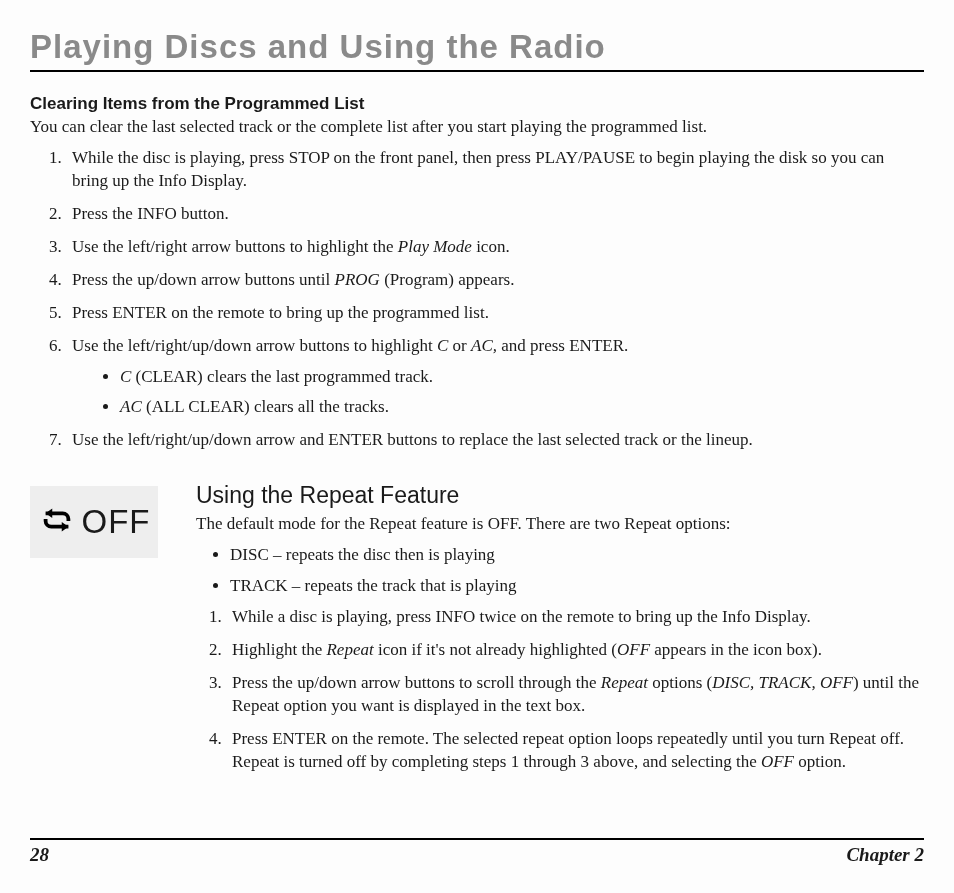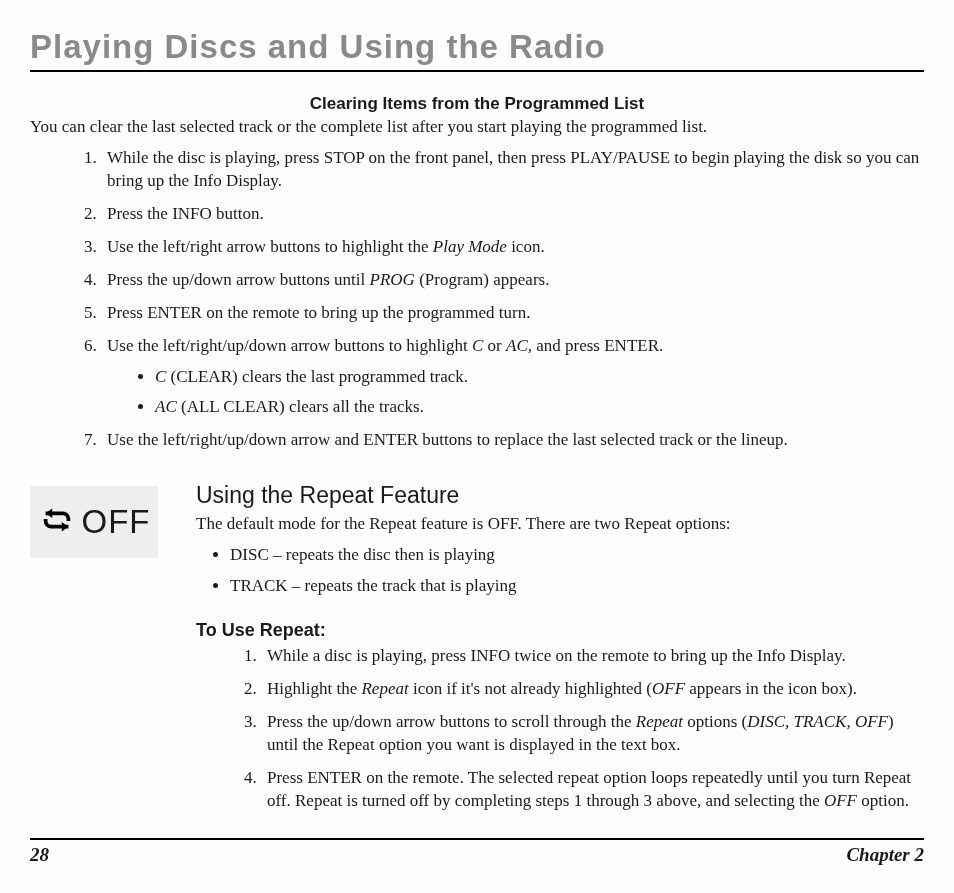--- a/index.html
+++ b/index.html
@@ -26,37 +26,35 @@
   .rule {
     border: none;
     border-top: 2px solid #000;
     margin: 0 0 22px 0;
   }
   .section-bold {
     font-family: "Segoe UI", "Arial Narrow", Arial, sans-serif;
     font-weight: 700;
     font-size: 17px;
     margin: 0 0 2px 0;
-    text-align: center;
   }
   .body {
     font-size: 17px;
     line-height: 1.35;
     margin: 0 0 8px 0;
   }
   ol.main {
     margin: 6px 0 20px 0;
     padding-left: 36px;
     font-size: 17px;
     line-height: 1.35;
   }
   ol.main > li {
     margin-bottom: 10px;
     padding-left: 6px;
-    margin-left: 35px;
   }
   ul.sub {
     list-style-type: disc;
     margin: 8px 0 8px 0;
     padding-left: 48px;
   }
   ul.sub > li {
     margin-bottom: 8px;
   }
   .em { font-style: italic; }
@@ -134,21 +132,21 @@
 
   <ol class="main">
     <li>While the disc is playing, press STOP on the front panel, then press PLAY/PAUSE to begin playing the disk so you can bring up the Info Display.</li>
     <li>Press the INFO button.</li>
     <li>
       <span>Use the left/right arrow buttons to highlight the </span><span class="em">Play Mode</span><span> icon.</span>
     </li>
     <li>
       <span>Press the up/down arrow buttons until </span><span class="em">PROG</span><span> (Program) appears.</span>
     </li>
-    <li>Press ENTER on the remote to bring up the programmed turn.</li>
+    <li>Press ENTER on the remote to bring up the programmed list.</li>
     <li>
       <span>Use the left/right/up/down arrow buttons to highlight </span><span class="em">C</span><span> or </span><span class="em">AC,</span><span> and press ENTER.</span>
       <ul class="sub">
         <li><span class="em">C</span><span> (CLEAR) clears the last programmed track.</span></li>
         <li><span class="em">AC</span><span> (ALL CLEAR) clears all the tracks.</span></li>
       </ul>
     </li>
     <li>Use the left/right/up/down arrow and ENTER buttons to replace the last selected track or the lineup.</li>
   </ol>
 
@@ -166,21 +164,20 @@
     </div>
 
     <div class="rightcol">
       <div class="h2">Using the Repeat Feature</div>
       <p class="body">The default mode for the Repeat feature is OFF. There are two Repeat options:</p>
       <ul class="bullets">
         <li>DISC – repeats the disc then is playing</li>
         <li>TRACK – repeats the track that is playing</li>
       </ul>
 
-      <div class="h3">To Use Repeat:</div>
       <ol class="main" style="margin-top:4px; padding-left:30px;">
         <li>While a disc is playing, press INFO twice on the remote to bring up the Info Display.</li>
         <li>
           <span>Highlight the </span><span class="em">Repeat</span><span> icon if it's not already highlighted (</span><span class="em">OFF</span><span> appears in the icon box).</span>
         </li>
         <li>
           <span>Press the up/down arrow buttons to scroll through the </span><span class="em">Repeat</span><span> options (</span><span class="em">DISC, TRACK, OFF</span><span>) until the Repeat option you want is displayed in the text box.</span>
         </li>
         <li>
           <span>Press ENTER on the remote. The selected repeat option loops repeatedly until you turn Repeat off. Repeat is turned off by completing steps 1 through 3 above, and selecting the </span><span class="em">OFF</span><span> option.</span>

